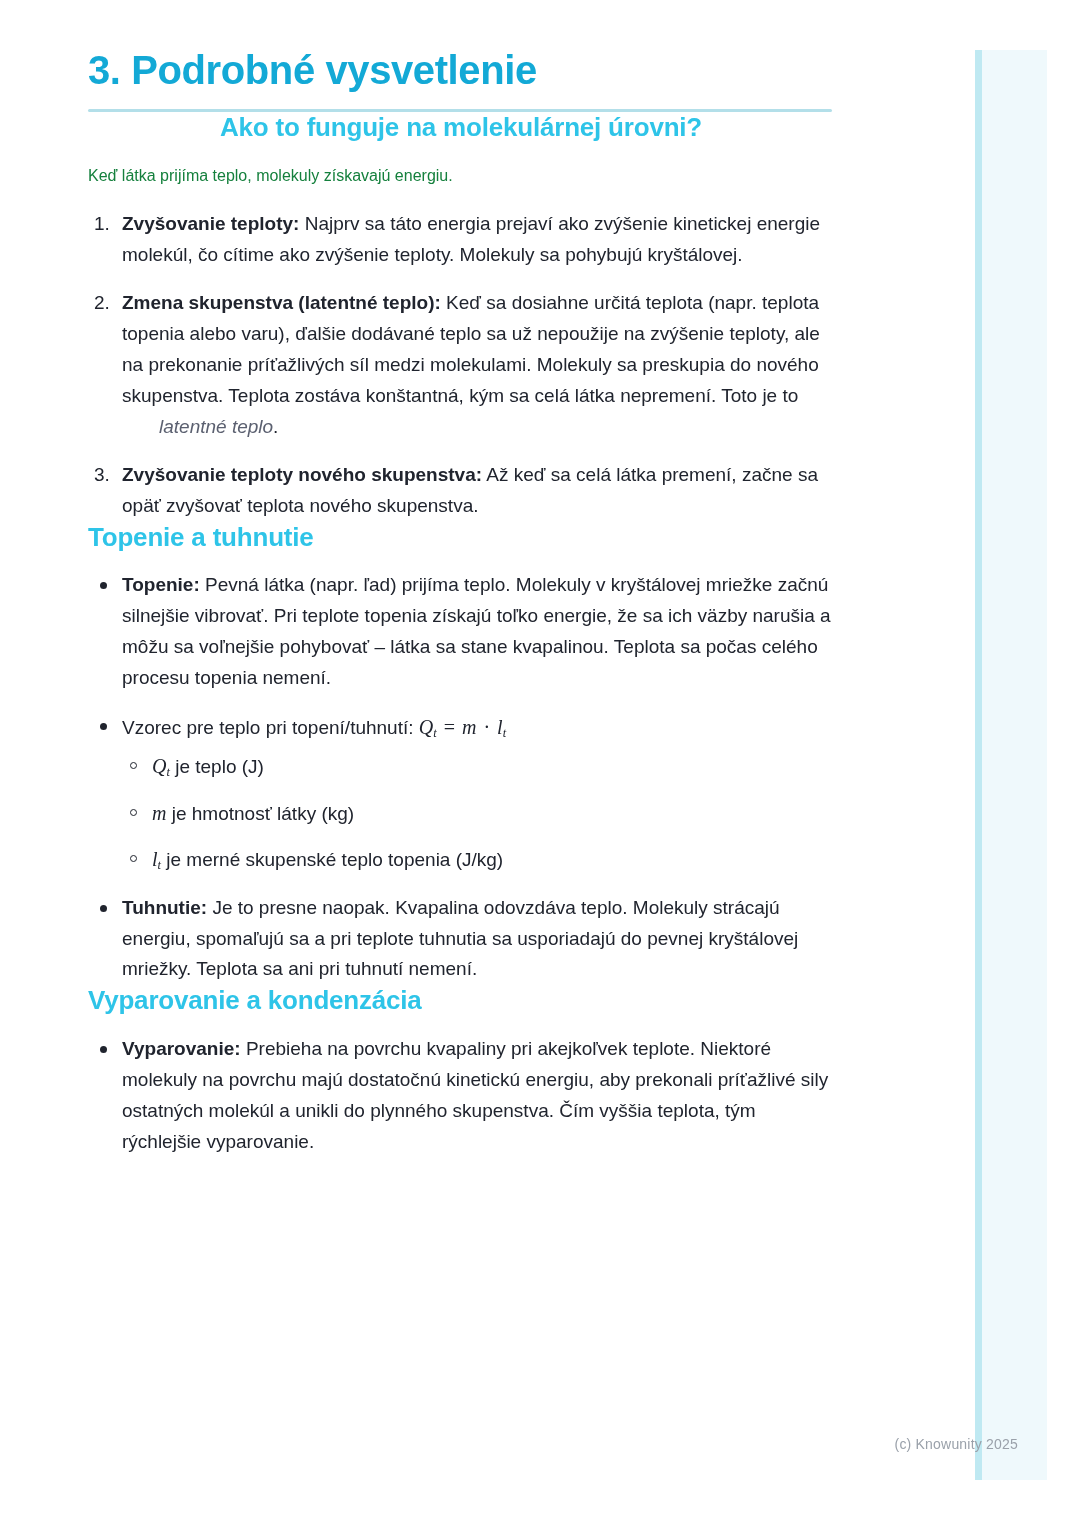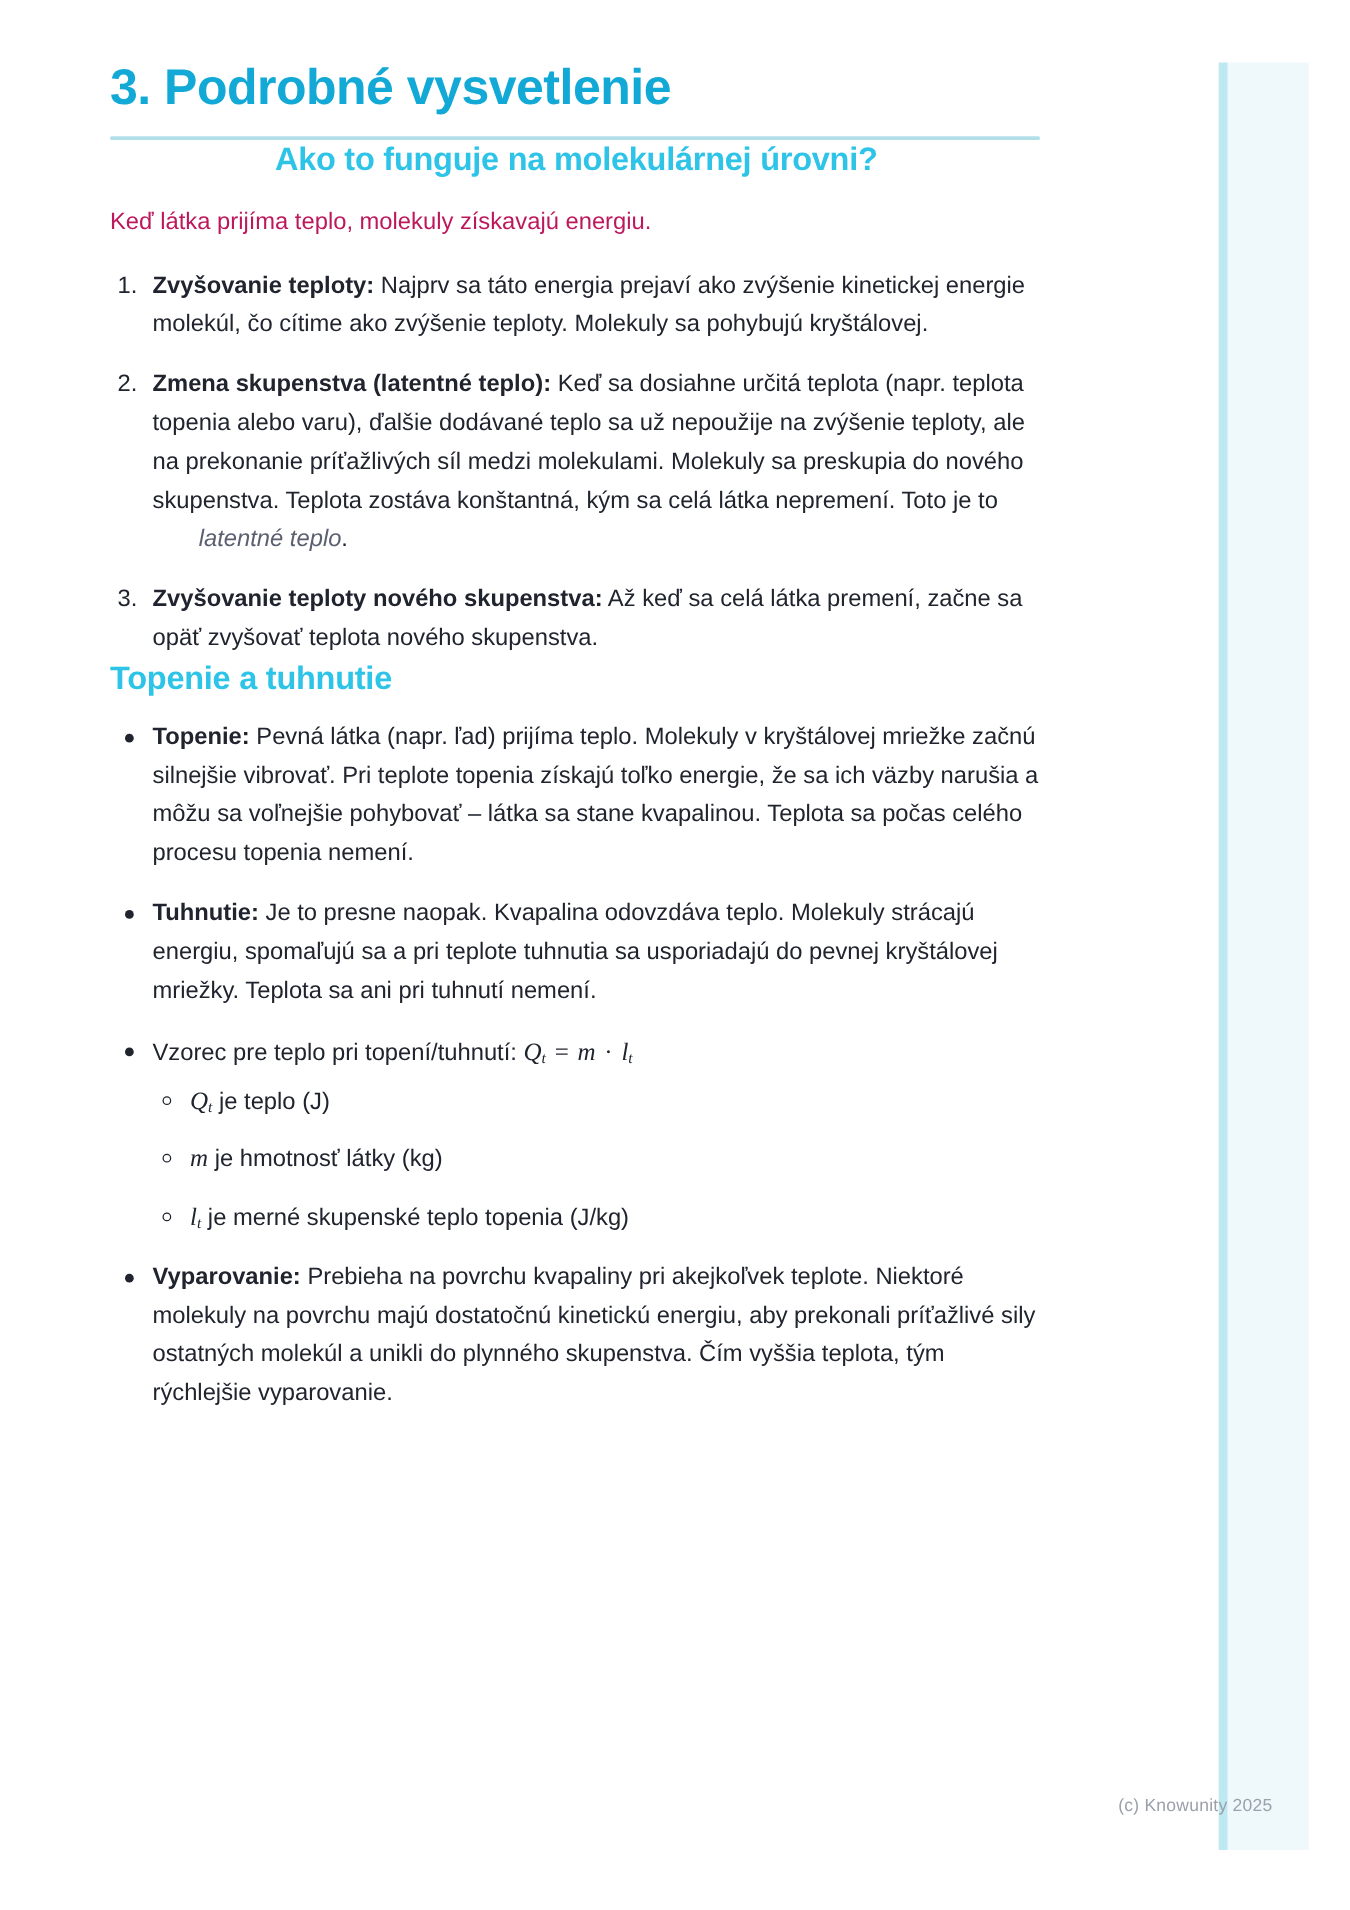--- a/index.html
+++ b/index.html
@@ -68,25 +68,25 @@
     color: #2ec4e8;
     letter-spacing: -0.2px;
     margin: 0;
     padding: 0;
   }
 
   .h2-gap-first { padding-top: 36px; text-align: center; }
   .h2-gap { padding-top: 39px; }
 
   p.body-text {
-    font-size: 19px;
+    font-size: 16px;
     line-height: 1.62;
     margin: 0;
     padding-top: 20px;
-    color: #be185d;
+    color: #15803d;
   }
 
   ol.num-list,
   ul.bullet-list {
     margin: 0;
     padding: 0;
     list-style: none;
   }
   ol.num-list { padding-top: 20px; }
   ul.bullet-list { padding-top: 17px; }
@@ -232,25 +232,20 @@
 
   </ol>
 
   <h2 class="section-heading h2-gap">Topenie a tuhnutie</h2>
 
   <ul class="bullet-list">
 
     <li class="bullet-item">
       <span class="marker"></span>
       <span class="lead">Topenie:</span><span> Pevná látka (napr. ľad) prijíma teplo. Molekuly v kryštálovej mriežke začnú silnejšie vibrovať. Pri teplote topenia získajú toľko energie, že sa ich väzby narušia a môžu sa voľnejšie pohybovať – látka sa stane kvapalinou. Teplota sa počas celého procesu topenia nemení.</span>
-    </li>
-
-    <li class="bullet-item">
-      <span class="marker"></span>
-      <span class="lead">Tuhnutie:</span><span> Je to presne naopak. Kvapalina odovzdáva teplo. Molekuly strácajú energiu, spomaľujú sa a pri teplote tuhnutia sa usporiadajú do pevnej kryštálovej mriežky. Teplota sa ani pri tuhnutí nemení.</span>
     </li>
 
     <li class="bullet-item">
       <span class="marker"></span>
       <span>Vzorec pre teplo pri topení/tuhnutí: </span><span class="math"><span>Q</span><sub>t</sub> <span class="op">=</span> <span>m</span> <span class="op">·</span> <span>l</span><sub>t</sub></span>
 
       <ul class="sub-list">
         <li class="sub-item">
           <span class="marker"></span>
           <span class="math"><span>Q</span><sub>t</sub></span><span> je teplo (J)</span>
@@ -259,22 +254,28 @@
           <span class="marker"></span>
           <span class="math"><span>m</span></span><span> je hmotnosť látky (kg)</span>
         </li>
         <li class="sub-item">
           <span class="marker"></span>
           <span class="math"><span>l</span><sub>t</sub></span><span> je merné skupenské teplo topenia (J/kg)</span>
         </li>
       </ul>
     </li>
 
+    <li class="bullet-item">
+      <span class="marker"></span>
+      <span class="lead">Tuhnutie:</span><span> Je to presne naopak. Kvapalina odovzdáva teplo. Molekuly strácajú energiu, spomaľujú sa a pri teplote tuhnutia sa usporiadajú do pevnej kryštálovej mriežky. Teplota sa ani pri tuhnutí nemení.</span>
+    </li>
+
   </ul>
 
+  <h2 class="section-heading h2-gap">Vyparovanie a kondenzácia</h2>
 
   <ul class="bullet-list">
 
     <li class="bullet-item">
       <span class="marker"></span>
       <span class="lead">Vyparovanie:</span><span> Prebieha na povrchu kvapaliny pri akejkoľvek teplote. Niektoré molekuly na povrchu majú dostatočnú kinetickú energiu, aby prekonali príťažlivé sily ostatných molekúl a unikli do plynného skupenstva. Čím vyššia teplota, tým rýchlejšie vyparovanie.</span>
     </li>
 
 
   </ul>

